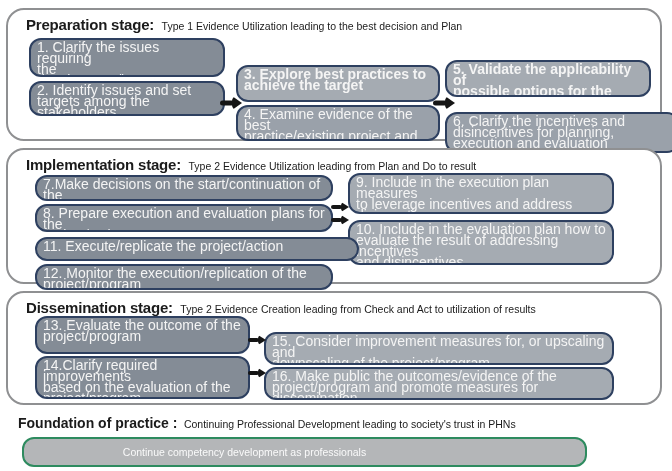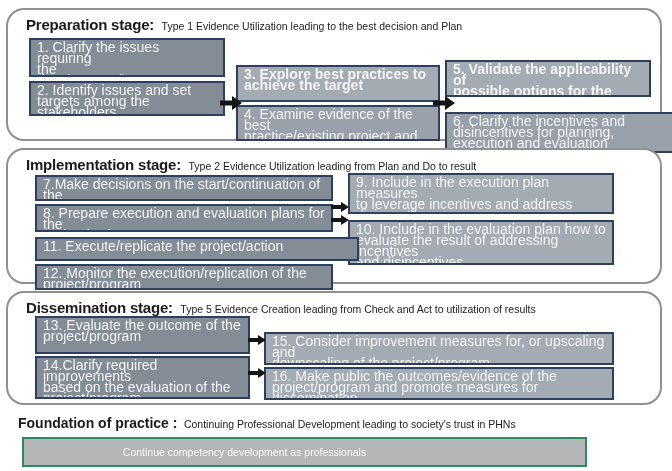--- a/index.html
+++ b/index.html
@@ -1,15 +1,15 @@
 <!DOCTYPE html>
 <html><head>
 <meta charset="utf-8">
 <style>
-  * { margin:0; padding:0; box-sizing:border-box; }
+  * { margin:0; padding:0; box-sizing:border-box;border-radius:12px; }
   html,body { background:#ffffff; }
   body { font-family:"Liberation Sans", sans-serif; }
   #canvas { position:relative; width:672px; height:471px; background:#ffffff; overflow:hidden; }
 
   .panel { position:absolute; left:6px; width:656px; background:#ffffff;
            border:2px solid #8f9092; border-radius:18px; }
   #p1 { top:8px;   height:133px; }
   #p2 { top:148px; height:136px; }
   #p3 { top:291px; height:114px; }
 
@@ -135,21 +135,21 @@
       </div>
     <div class="arrow arrow-sm" id="a4">
         <i class="shaft"></i>
         <i class="head"></i>
       </div>
   </section>
 
   <section class="panel" id="p3">
     <div class="panel-header">
       <span class="ph-title">Dissemination stage:</span>
-      <span class="ph-sub">Type 5 Evidence Creation leading from Check and Act  to utilization of results</span>
+      <span class="ph-sub">Type 2 Evidence Creation leading from Check and Act  to utilization of results</span>
     </div>
     <div class="sbox fill-dark" id="b13">13. Evaluate the outcome of the
 project/program</div>
     <div class="sbox fill-dark" id="b14">14.Clarify required improvements
 based on the evaluation of the
 project/program</div>
     <div class="sbox fill-light" id="b15">15. Consider improvement measures for, or upscaling and
 downscaling of the project/program</div>
     <div class="sbox fill-light" id="b16">16. Make public the outcomes/evidence of the
 project/program and promote measures for dissemination</div>

